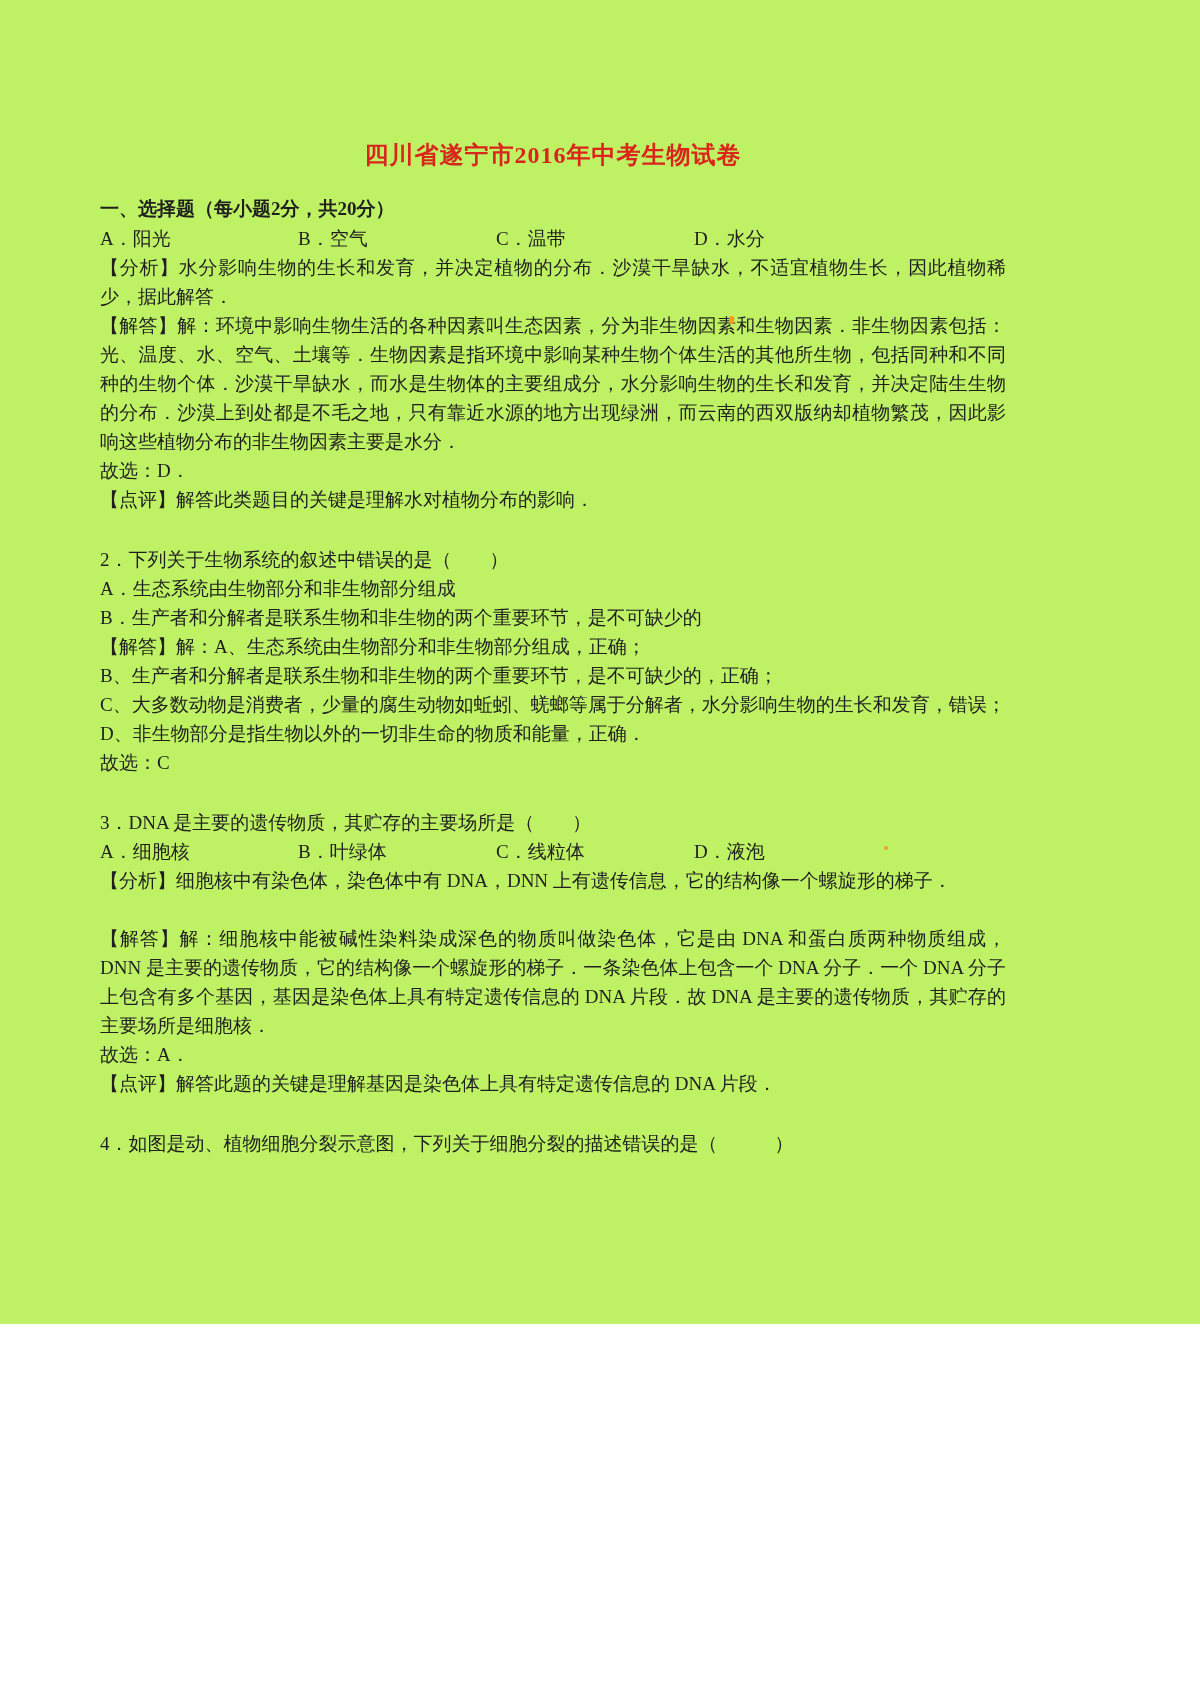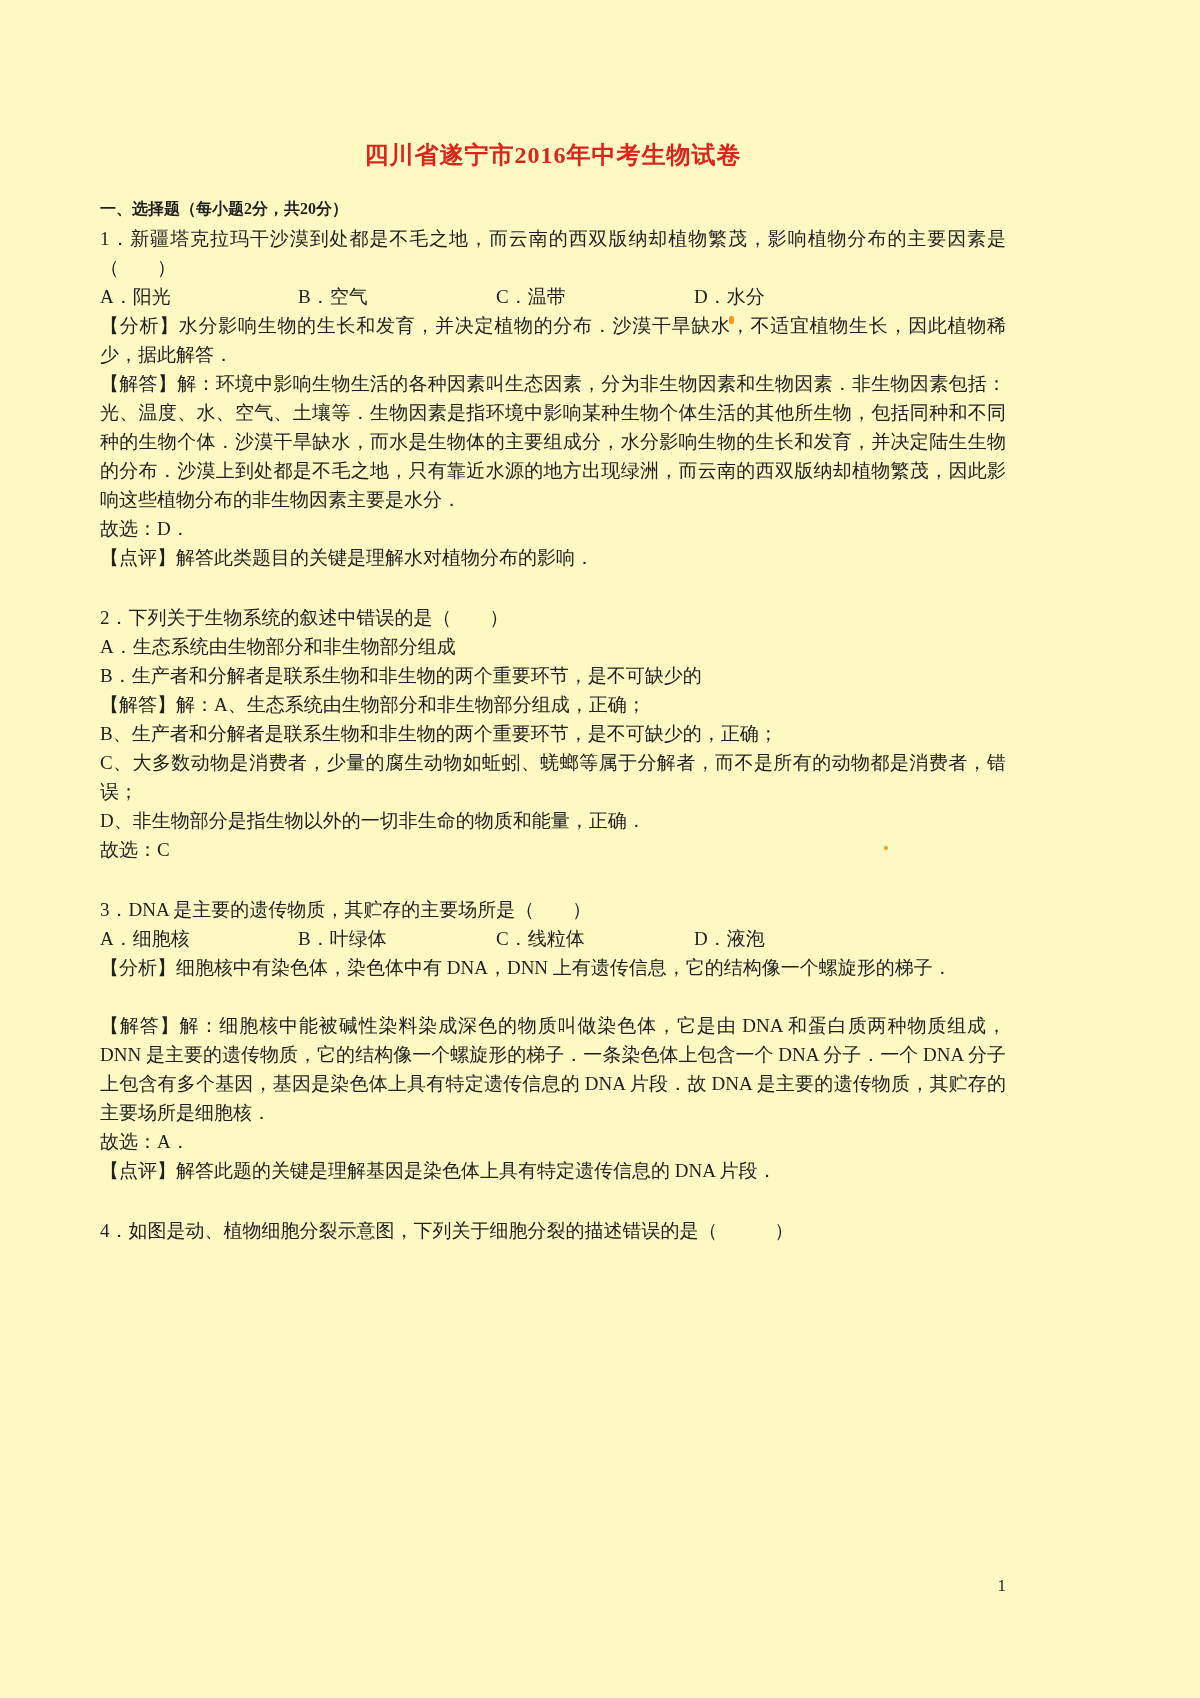--- a/index.html
+++ b/index.html
@@ -1,21 +1,21 @@
 <!DOCTYPE html>
 <html><head>
 <meta charset="utf-8">
 <style>
   * { margin: 0; padding: 0; box-sizing: border-box; }
   html, body { background: #ffffff; }
   .page {
     position: relative;
     width: 1200px;
-    height: 1698px;
-    background: #fef9c3;
+    height: 1324px;
+    background: #bef264;
     font-family: "Liberation Serif", "DejaVu Serif", serif;
     color: #1f1f1f;
     overflow: hidden;
     padding-left: 40px;
   }
   .content {
     position: absolute;
     left: 100px;
     top: 138px;
     width: 906px;
@@ -24,21 +24,21 @@
     text-align: center;
     color: #d9251c;
     font-size: 24px;
     font-weight: bold;
     line-height: 34px;
     margin-bottom: 22px;
     letter-spacing: 1px;
   }
   .section-heading {
     font-weight: bold;
-    font-size: 16px;
+    font-size: 19px;
     line-height: 30px;
   }
   .para {
     font-size: 19px;
     line-height: 29px;
     text-align: justify;
   }
   .options-row {
     display: flex;
     font-size: 19px;
@@ -81,40 +81,39 @@
 <body>
 
 <div class="page">
   <div class="content">
 
     <h1 class="doc-title">四川省遂宁市2016年中考生物试卷</h1>
 
     <div class="section-heading">一、选择题（每小题2分，共20分）</div>
 
     <section class="question first">
-      <p class="para">1．新疆塔克拉玛干沙漠到处都是不毛之地，而云南的西双版纳却植物繁茂，影响植物分布的主要因素是（　　）</p>
       <div class="options-row">
         <span class="opt">A．阳光</span>
         <span class="opt">B．空气</span>
         <span class="opt">C．温带</span>
         <span class="opt">D．水分</span>
       </div>
       <p class="para">【分析】水分影响生物的生长和发育，并决定植物的分布．沙漠干旱缺水，不适宜植物生长，因此植物稀少，据此解答．</p>
       <p class="para">【解答】解：环境中影响生物生活的各种因素叫生态因素，分为非生物因素和生物因素．非生物因素包括：光、温度、水、空气、土壤等．生物因素是指环境中影响某种生物个体生活的其他所生物，包括同种和不同种的生物个体．沙漠干旱缺水，而水是生物体的主要组成分，水分影响生物的生长和发育，并决定陆生生物的分布．沙漠上到处都是不毛之地，只有靠近水源的地方出现绿洲，而云南的西双版纳却植物繁茂，因此影响这些植物分布的非生物因素主要是水分．</p>
       <p class="para">故选：D．</p>
       <p class="para">【点评】解答此类题目的关键是理解水对植物分布的影响．</p>
     </section>
 
     <section class="question">
       <p class="para">2．下列关于生物系统的叙述中错误的是（　　）</p>
       <p class="para">A．生态系统由生物部分和非生物部分组成</p>
       <p class="para">B．生产者和分解者是联系生物和非生物的两个重要环节，是不可缺少的</p>
       <p class="para">【解答】解：A、生态系统由生物部分和非生物部分组成，正确；</p>
       <p class="para">B、生产者和分解者是联系生物和非生物的两个重要环节，是不可缺少的，正确；</p>
-      <p class="para">C、大多数动物是消费者，少量的腐生动物如蚯蚓、蜣螂等属于分解者，而不是所有的动物都是消费者，错误；</p>
+      <p class="para">C、大多数动物是消费者，少量的腐生动物如蚯蚓、蜣螂等属于分解者，水分影响生物的生长和发育，错误；</p>
       <p class="para">D、非生物部分是指生物以外的一切非生命的物质和能量，正确．</p>
       <p class="para">故选：C</p>
     </section>
 
     <section class="question">
       <p class="para">3．DNA 是主要的遗传物质，其贮存的主要场所是（　　）</p>
       <div class="options-row">
         <span class="opt">A．细胞核</span>
         <span class="opt">B．叶绿体</span>
         <span class="opt">C．线粒体</span>

